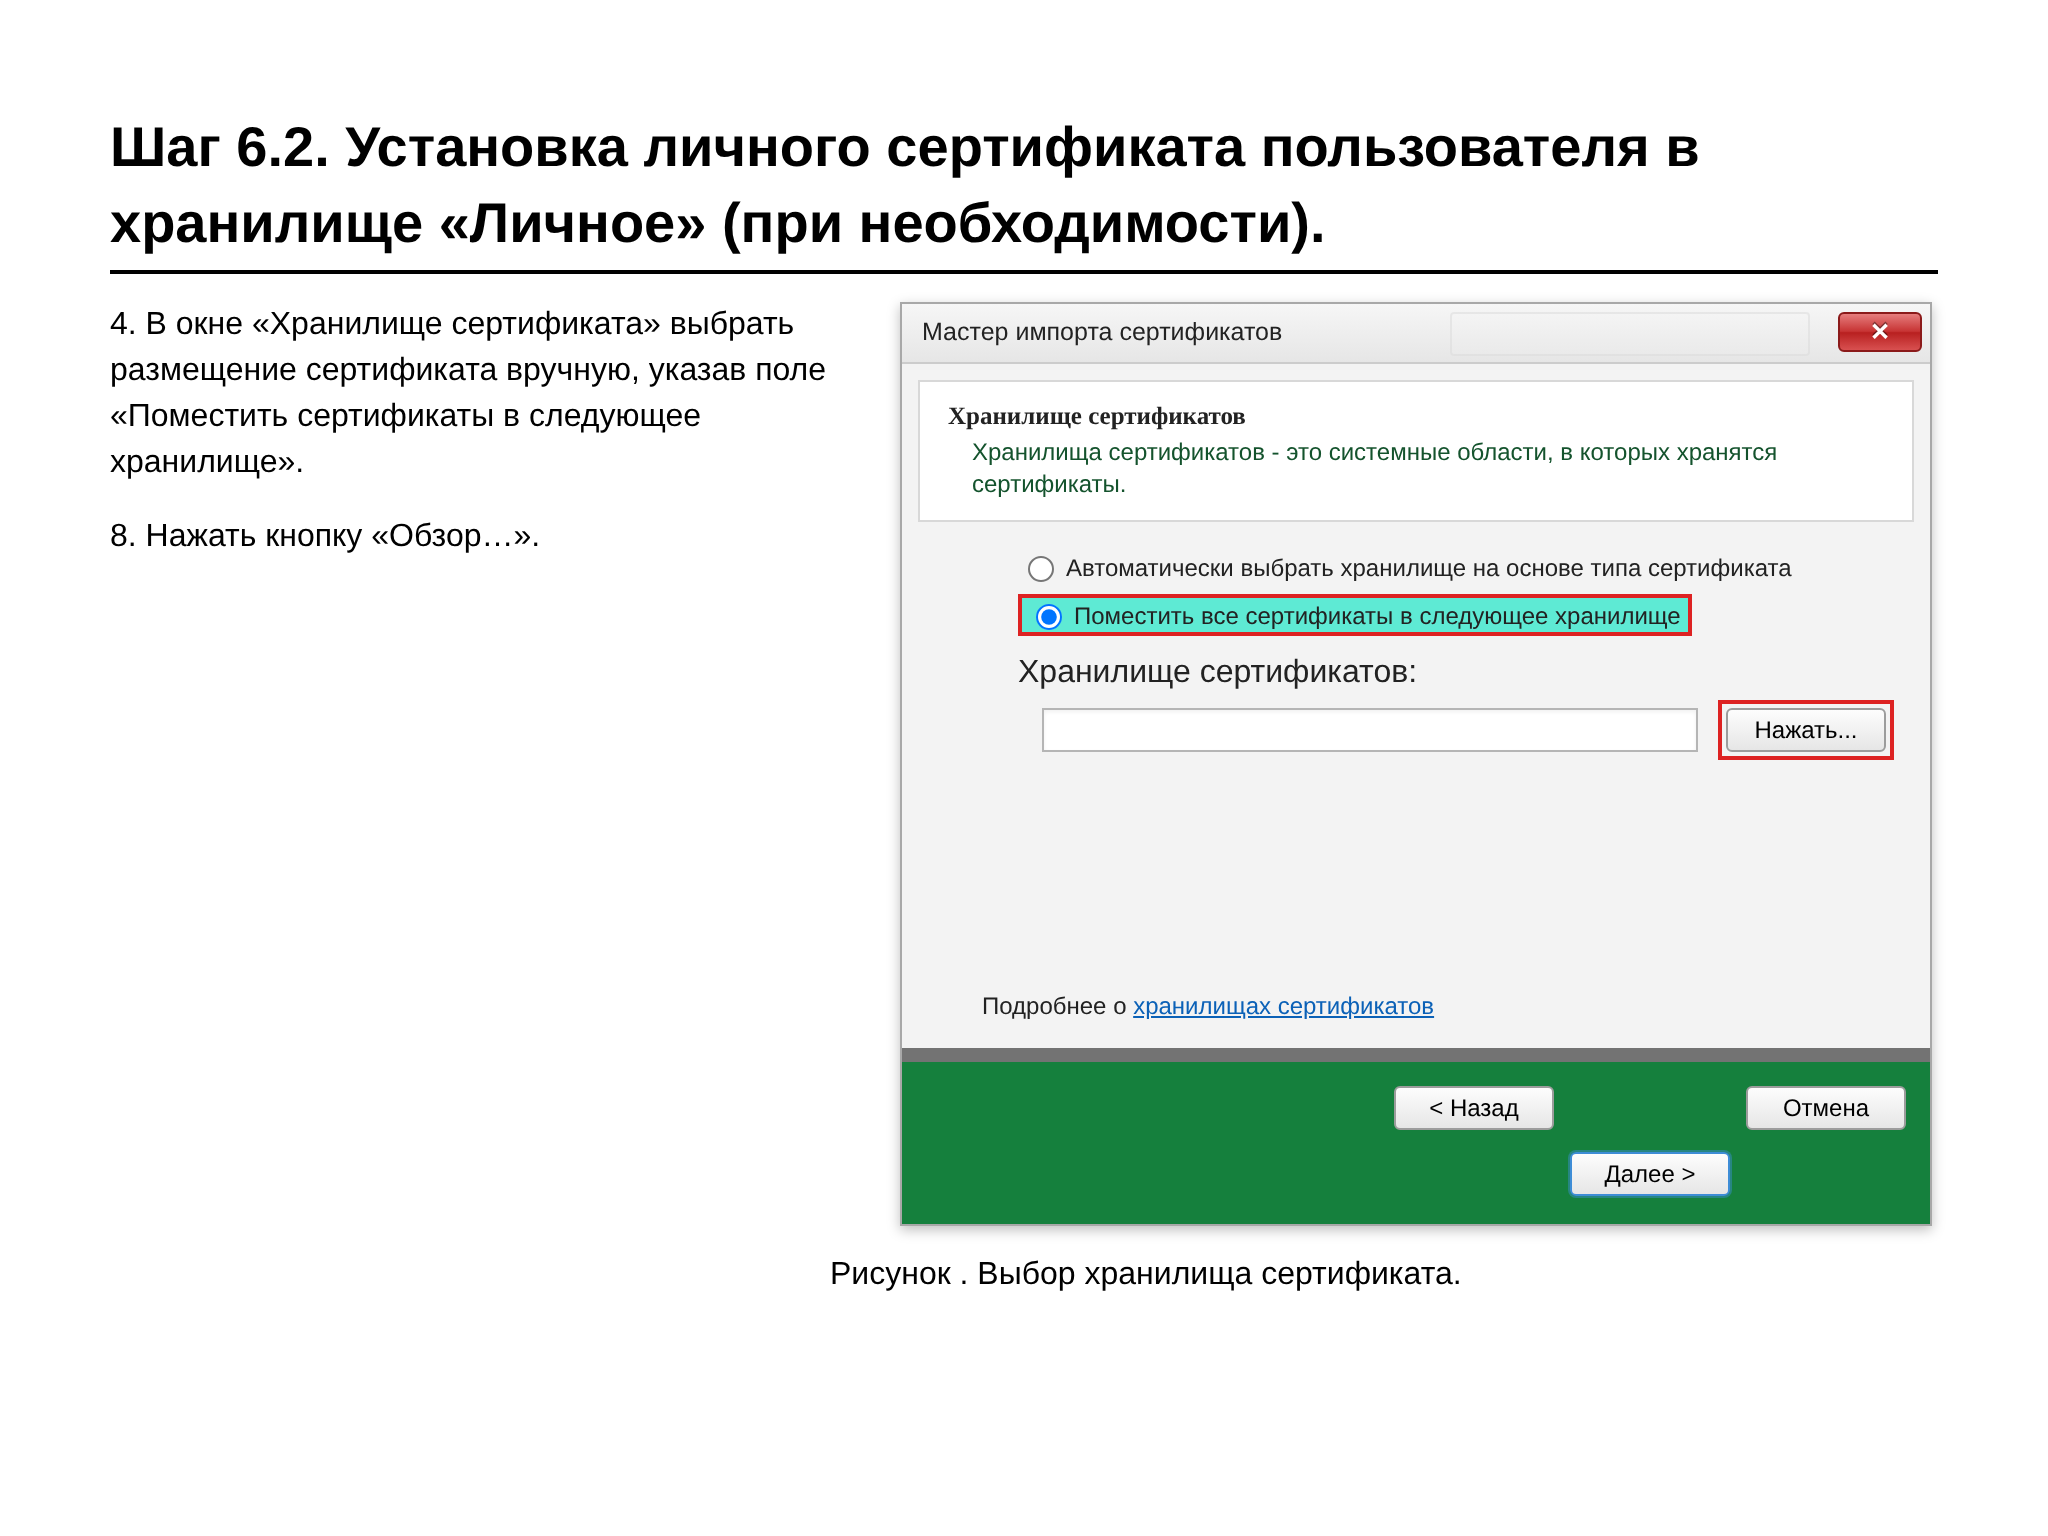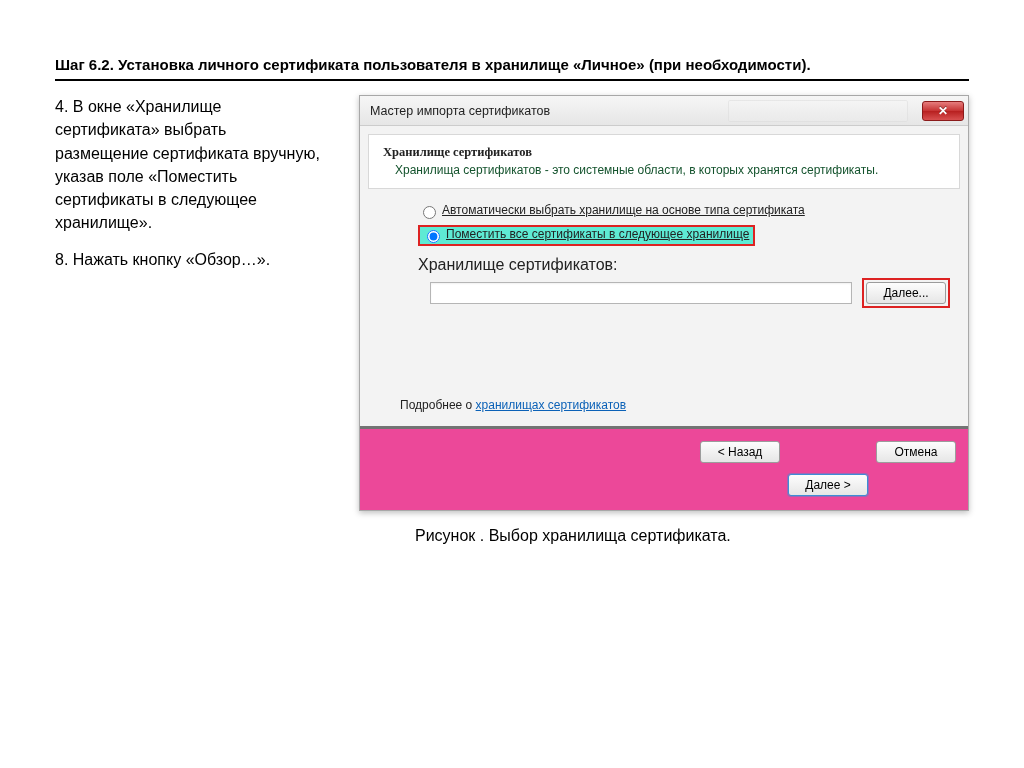--- a/index.html
+++ b/index.html
@@ -7,21 +7,21 @@
     margin: 0;
     width: 1024px;
     height: 768px;
     background: #ffffff;
     font-family: Arial, Helvetica, sans-serif;
     color: #000;
     padding: 55px 55px 0 55px;
     position: relative;
   }
   .page-title {
-    font-size: 15px;
+    font-size: 28px;
     font-weight: bold;
     line-height: 1.35;
     border-bottom: 2px solid #000;
     padding-bottom: 4px;
     margin-bottom: 14px;
   }
   .columns {
     display: flex;
     gap: 35px;
     align-items: flex-start;
@@ -29,21 +29,21 @@
   .left-col {
     width: 360px;
     font-size: 16px;
     line-height: 1.45;
   }
   .left-col p { margin: 0 0 14px 0; }
   .right-col { flex: 1; }
 
   
   .dialog {
-    width: 610px;
+    width: 516px;
     border: 1px solid #a8a8a8;
     background: #fff;
     box-shadow: 0 2px 6px rgba(0,0,0,.25);
   }
   .titlebar {
     height: 30px;
     background: linear-gradient(#f6f6f6,#e6e6e6);
     border-bottom: 1px solid #ccc;
     display: flex;
     align-items: center;
@@ -88,24 +88,23 @@
     border: 1px solid #d8d8d8;
     margin: -8px -10px 14px -10px;
     padding: 10px 14px 10px 14px;
   }
   .hp-title { font-weight: bold; font-size: 12.5px; margin-bottom: 2px; font-family: Liberation Serif, serif; }
   .hp-desc { font-size: 12px; color: #14532d; margin-left: 12px; line-height: 1.35; }
   .intro { margin: 0 8px 14px 22px; line-height: 1.4; }
 
   .radios { margin-left: 40px; }
   .radio-row {
-    display: flex; align-items: flex-start;
+    display: flex; align-items: flex-end;
     font-size: 12px; color: #222;
     margin-bottom: 6px;
-    text-decoration: underline;
   }
   .radio-row input { margin-right: 6px; }
   .hl-red {
     border: 2px solid #d22;
     background: #5eead4;
     padding: 0 4px 1px 2px;
     display: inline-flex; align-items: center;
   }
   .store-label { margin: 10px 0 4px 40px; font-size: 16px; }
   .store-row { display: flex; align-items: center; margin-left: 52px; gap: 10px; }
@@ -122,26 +121,26 @@
     padding: 0 12px;
     font-size: 12px;
     background: linear-gradient(#fdfdfd,#e6e6e6);
     border: 1px solid #9c9c9c;
     border-radius: 3px;
     cursor: pointer;
     text-align: center;
     display: inline-flex; align-items: center; justify-content: center;
   }
 
-  .link-row { margin: 90px 0 0 22px; font-size: 12px; }
+  .link-row { margin: 116px 0 0 22px; font-size: 12px; }
   .link-row a { color: #0b61b7; text-decoration: underline; }
 
   .footer {
-    border-top: 3px solid #737373;
-    background: #ec4899;
+    border-top: 7px solid #737373;
+    background: #15803d;
     padding: 12px 12px 14px 12px;
     display: flex; justify-content: flex-end; gap: 8px;
   }
   .win-btn.primary {
     border-color: #3e8dd6;
     box-shadow: 0 0 0 1px rgba(62,141,214,.45);
     margin-top: 33px;
   }
   .caption {
     text-align: left;
@@ -188,21 +187,21 @@
               <input type="radio" name="store" checked="" style="">
               <span>Поместить все сертификаты в следующее хранилище</span>
             </label>
           </span>
         </div>
 
         <div class="store-label">Хранилище сертификатов:</div>
         <div class="store-row">
           <div class="store-input"></div>
           <span class="browse-wrap">
-            <button class="win-btn">Далее...</button>
+            <button class="win-btn">Нажать...</button>
           </span>
         </div>
 
         <div class="link-row">
           <span>Подробнее о </span><a href="#">хранилищах сертификатов</a>
         </div>
       </div>
 
       <div class="footer">
         <button class="win-btn">&lt; Назад</button>

